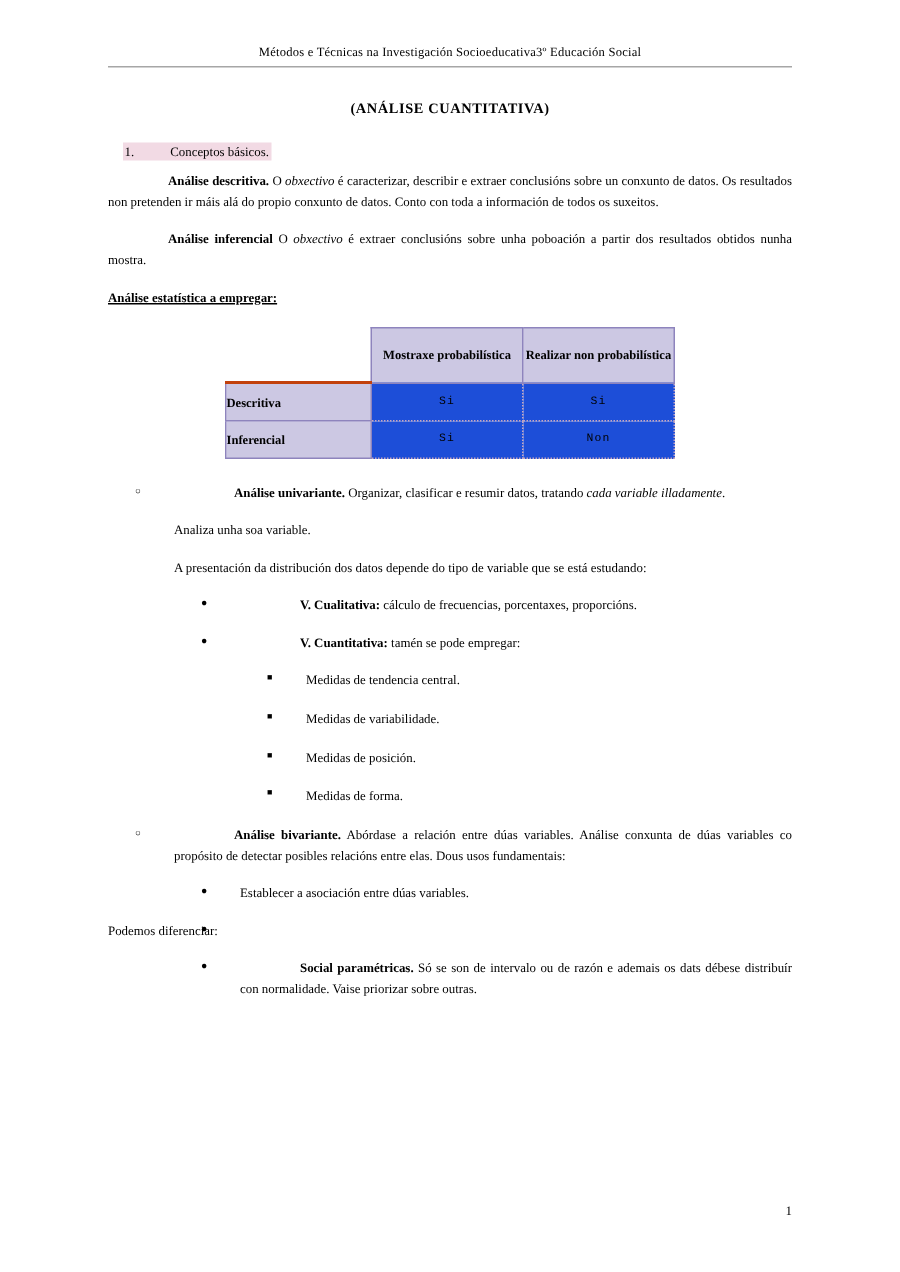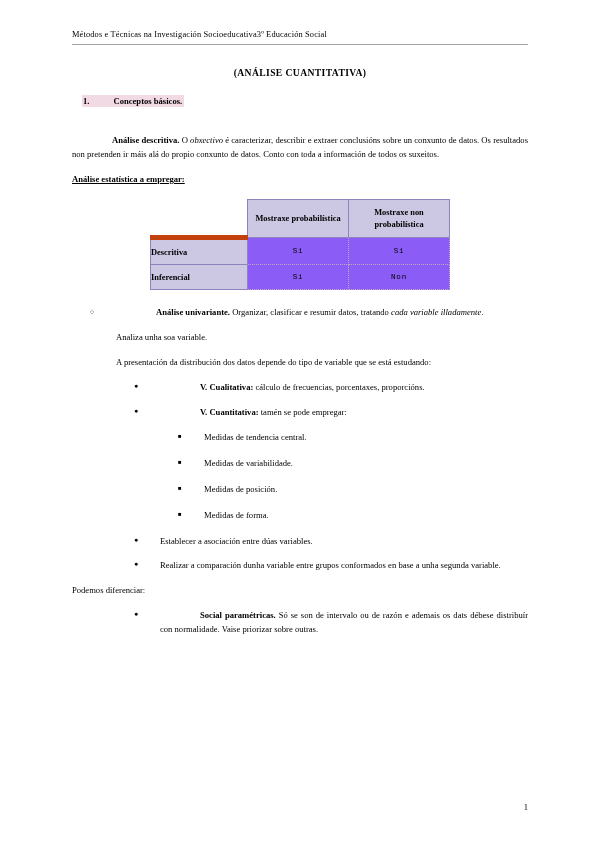--- a/index.html
+++ b/index.html
@@ -23,21 +23,21 @@
   .content {
     position: absolute;
     left: 72px;
     top: 30px;
     width: 456px;
   }
 
   
   .doc-header {
     display: flex;
-    justify-content: flex-start;
+    justify-content: center;
     align-items: baseline;
     font-size: 8.4px;
     letter-spacing: 0.15px;
     padding-bottom: 5px;
   }
   .doc-header .hdr-left { white-space: nowrap; }
   .doc-header .hdr-right { white-space: nowrap; }
   .header-rule {
     border: 0;
     border-top: 1.2px solid #a6a6a6;
@@ -55,23 +55,23 @@
   .doc-subtitle {
     text-align: center;
     font-weight: bold;
     font-size: 9.6px;
     letter-spacing: 0.4px;
     margin: 0 0 18px 0;
   }
 
   
   .section-heading {
-    font-weight: bold;
-    font-size: 8.6px;
-    margin: 0 0 28px 0;
+    font-weight: normal;
+    font-size: 8.6px;
+    margin: 0 0 8px 0;
     padding-left: 10px;
   }
   .section-heading .hl {
     background: #f2dae4;
     padding: 1px 2px 1px 1px;
   }
   .section-heading .num { margin-right: 24px; }
 
   
   p.body {
@@ -121,25 +121,25 @@
     width: 96px;
     height: 24px;
     background: #ccc8e3;
     border: 1px solid #8e84bd;
     border-top: 1px dotted #8e84bd;
     font-weight: bold;
     text-align: left;
     padding-left: 9px;
     vertical-align: middle;
   }
-  tr.r-first .row-head { border-top: 5px solid #c2410c; }
+  tr.r-first .row-head { border-top: 2px solid #c2410c; }
   .data-cell {
     width: 100px;
     height: 24px;
-    background: #8b5cf6;
+    background: #1d4ed8;
     border: 1px dotted #c9a8bd;
     text-align: center;
     vertical-align: middle;
     font-family: "Liberation Mono", "DejaVu Sans Mono", monospace;
     font-size: 7.6px;
     letter-spacing: 0.8px;
   }
 
   
   ul.lvl {
@@ -213,32 +213,35 @@
     <div class="section-heading">
       <span class="hl">
         <span class="num">1.</span><span>Conceptos básicos.</span>
       </span>
     </div>
 
     <p class="body">
       <b class="lead-label">Análise descritiva.</b><span> O </span><i>obxectivo</i><span> é caracterizar, describir e extraer conclusións sobre un conxunto de datos. Os resultados non pretenden ir máis alá do propio conxunto de datos. Conto con toda a información de todos os suxeitos.</span>
     </p>
 
+    <p class="body">
+      <b class="lead-label">Análise inferencial</b><span> O </span><i>obxectivo</i><span> é extraer conclusións sobre unha poboación a partir dos resultados obtidos nunha mostra.</span>
+    </p>
 
     <p class="body tight">
       <b>Análise estatística a empregar:</b>
     </p>
 
     <div class="tbl-wrap">
       <table class="matrix">
         <tbody>
           <tr>
             <td class="cell-blank"></td>
             <td class="col-head">Mostraxe probabilística</td>
-            <td class="col-head">Mostraxe non probabilística</td>
+            <td class="col-head">Realizar non probabilística</td>
           </tr>
           <tr class="r-first">
             <td class="row-head">Descritiva</td>
             <td class="data-cell">Si</td>
             <td class="data-cell">Si</td>
           </tr>
           <tr>
             <td class="row-head">Inferencial</td>
             <td class="data-cell">Si</td>
             <td class="data-cell">Non</td>
@@ -280,29 +283,34 @@
       <li>
         <span class="bullet">■</span>
         <span>Medidas de posición.</span>
       </li>
       <li>
         <span class="bullet">■</span>
         <span>Medidas de forma.</span>
       </li>
     </ul>
 
+    <ul class="lvl lvl1">
+      <li>
+        <span class="bullet">○</span>
+        <b class="lead-label">Análise bivariante.</b><span> Abórdase a relación entre dúas variables. Análise conxunta de dúas variables co propósito de detectar posibles relacións entre elas. Dous usos fundamentais:</span>
+      </li>
+    </ul>
 
     <ul class="lvl lvl2">
       <li>
         <span class="bullet">●</span>
         <span>Establecer a asociación entre dúas variables.</span>
       </li>
       <li>
         <span class="bullet">●</span>
-        <span>Realizar a comparación dunha variable entre grupos conformados en base a unha segunda variable.</span>
       </li>
     </ul>
 
     <p class="body">Podemos diferenciar:</p>
 
     <ul class="lvl lvl2">
       <li>
         <span class="bullet">●</span>
         <b class="lead-label">Social paramétricas.</b><span> Só se son de intervalo ou de razón e ademais os dats débese distribuír con normalidade. Vaise priorizar sobre outras.</span>
       </li>

